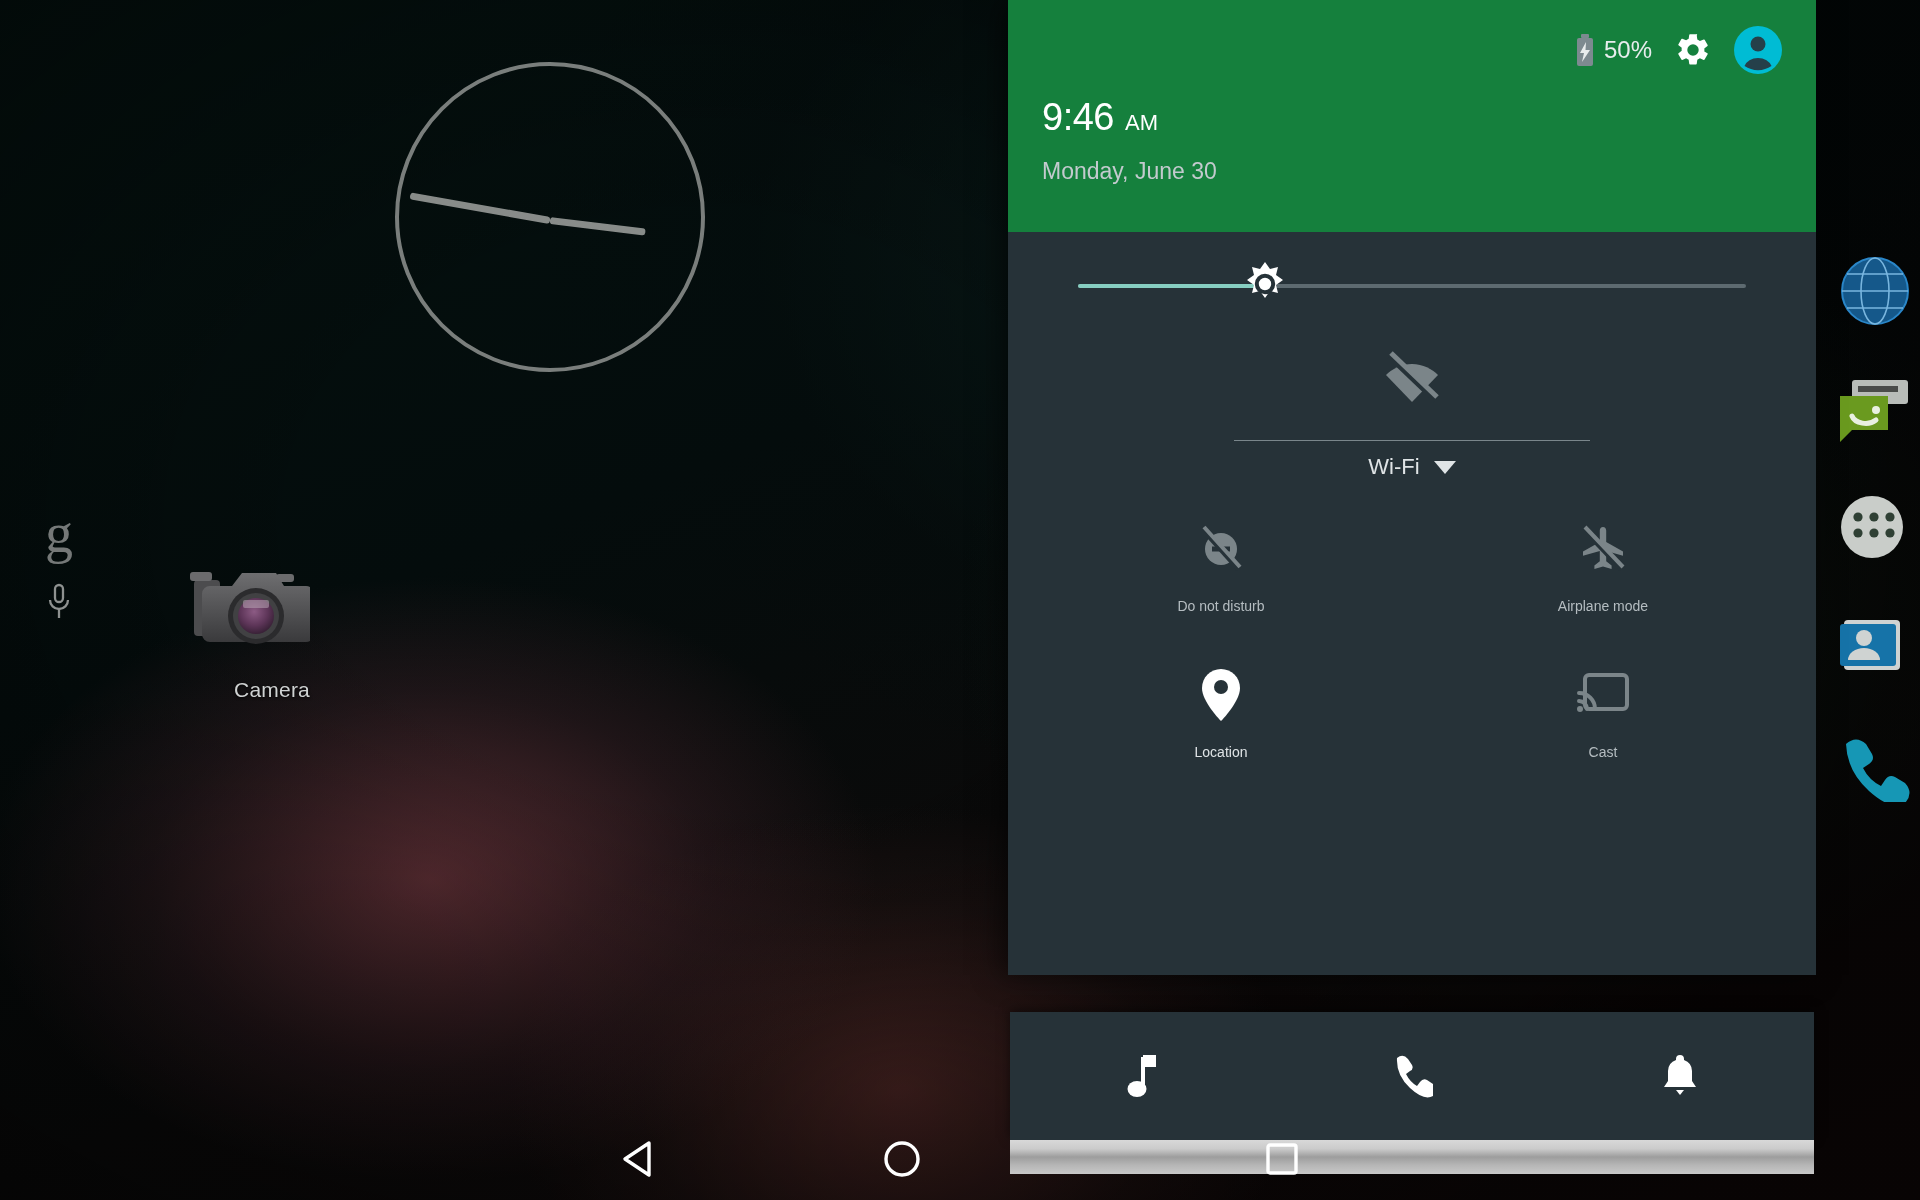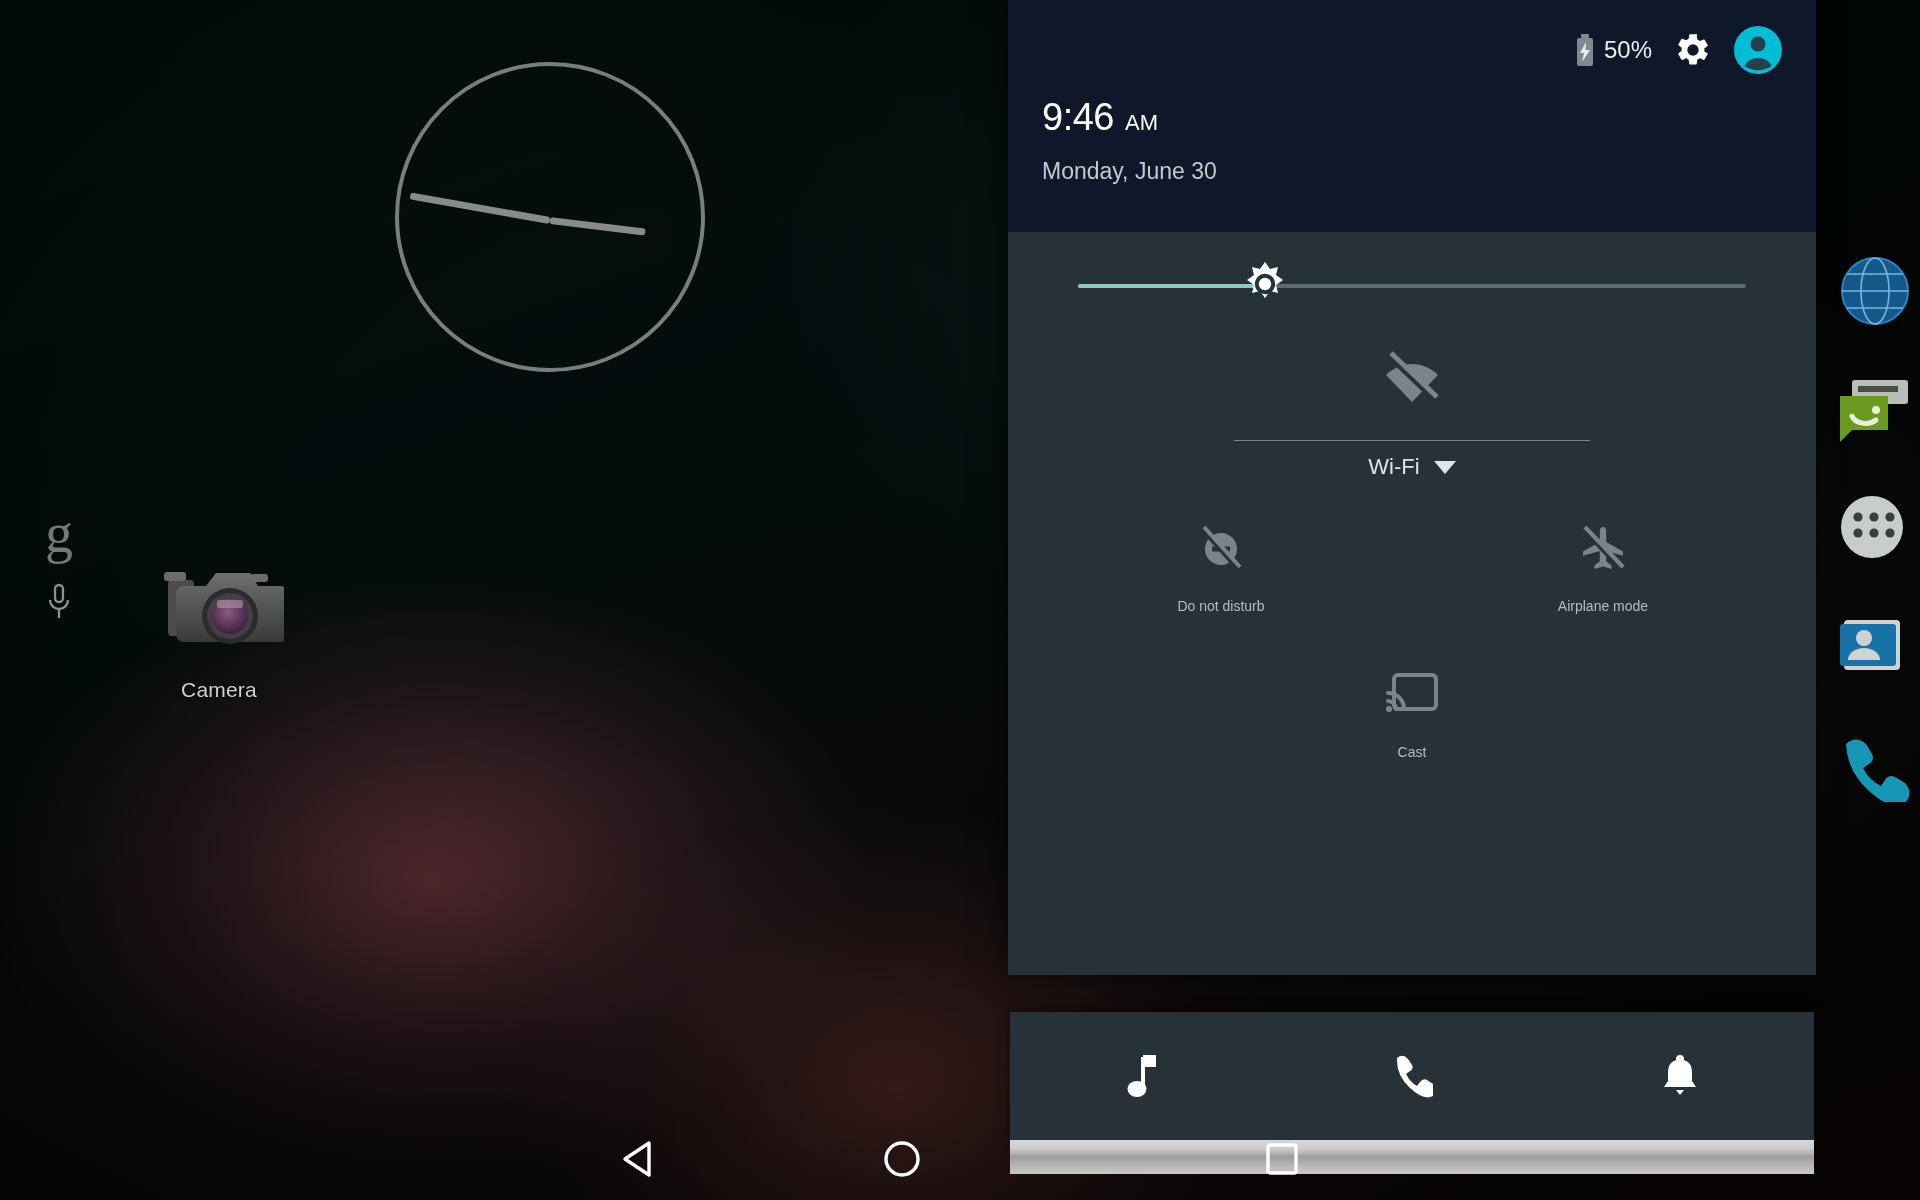--- a/index.html
+++ b/index.html
@@ -39,38 +39,38 @@
   #clock-widget{ position:absolute; left:395px; top:62px; width:310px; height:310px; }
   #clock-face{
     position:absolute; inset:0; border-radius:50%;
     border:4px solid rgba(168,170,168,0.72);
   }
   .hand{ position:absolute; left:50%; top:50%; transform-origin:0% 50%; border-radius:3px; }
   #hour-hand{ width:96px; height:7px; background:rgba(160,162,160,0.85); transform:rotate(7deg); }
   #minute-hand{ width:142px; height:7px; background:rgba(160,162,160,0.85); transform:rotate(190deg); }
 
   
-  #camera-shortcut{ position:absolute; left:128px; top:560px; width:182px; text-align:center; }
+  #camera-shortcut{ position:absolute; left:128px; top:560px; width:182px; text-align:right; }
   #camera-label{
     margin-top:10px; font-size:21px; color:#cfd2d2; letter-spacing:.2px;
     text-shadow:0 1px 3px rgba(0,0,0,.85);
   }
 
   
   #right-dock{ position:absolute; left:1836px; top:232px; width:84px; }
   .dock-icon{ width:84px; height:118px; display:flex; align-items:center; justify-content:flex-start; }
 
   
   #qs-panel{
     position:absolute; left:1008px; top:0; width:808px; height:975px;
     background:#263238;
     box-shadow:-6px 0 26px rgba(0,0,0,.55);
   }
   #qs-header{
-    height:232px; background:#0f172a; position:relative; padding:8px 34px;
+    height:232px; background:#15803d; position:relative; padding:8px 34px;
   }
   #qs-status-row{
     position:absolute; right:34px; top:26px;
     display:flex; align-items:center; gap:22px;
   }
   #battery-group{ display:flex; align-items:center; gap:9px; }
   #battery-pct{ font-size:24px; color:#e8eced; font-weight:400; }
   #qs-time-row{ position:absolute; left:34px; top:96px; display:flex; align-items:baseline; gap:11px; }
   #qs-time{ font-size:38px; color:#ffffff; font-weight:400; letter-spacing:-.5px; }
   #qs-ampm{ font-size:22px; color:#ffffff; font-weight:400; }
@@ -310,20 +310,29 @@
             <line x1="7" y1="6" x2="45" y2="46" stroke="#263238" stroke-width="6"></line>
             <line x1="8" y1="4" x2="46" y2="44" stroke="#7b8589" stroke-width="4"></line>
           </svg>
         </div>
         <div class="tile-label">Airplane mode</div>
       </div>
     </div>
 
     <div class="tile-row">
 
+      <div class="tile">
+        <div class="tile-icon">
+          <svg width="42" height="56" viewBox="0 0 42 56">
+            <path d="M21 2 C10.5 2 2 10.5 2 21 C2 35 21 54 21 54 C21 54 40 35 40 21 C40 10.5 31.5 2 21 2 Z" fill="#ffffff"></path>
+            <circle cx="21" cy="20" r="7" fill="#263238"></circle>
+          </svg>
+        </div>
+        <div class="tile-label">Location</div>
+      </div>
 
       <div class="tile off">
         <div class="tile-icon">
           <svg width="56" height="48" viewBox="0 0 56 48">
             <rect x="10" y="4" width="42" height="34" rx="4" fill="none" stroke="#7b8589" stroke-width="4"></rect>
             <path d="M4 38 a0 0 0 0 1 0 0" fill="none"></path>
             <path d="M4 22 a16 16 0 0 1 16 16" fill="none" stroke="#7b8589" stroke-width="4" stroke-linecap="round"></path>
             <path d="M4 30 a8 8 0 0 1 8 8" fill="none" stroke="#7b8589" stroke-width="4" stroke-linecap="round"></path>
             <circle cx="5" cy="38" r="3" fill="#7b8589"></circle>
           </svg>

